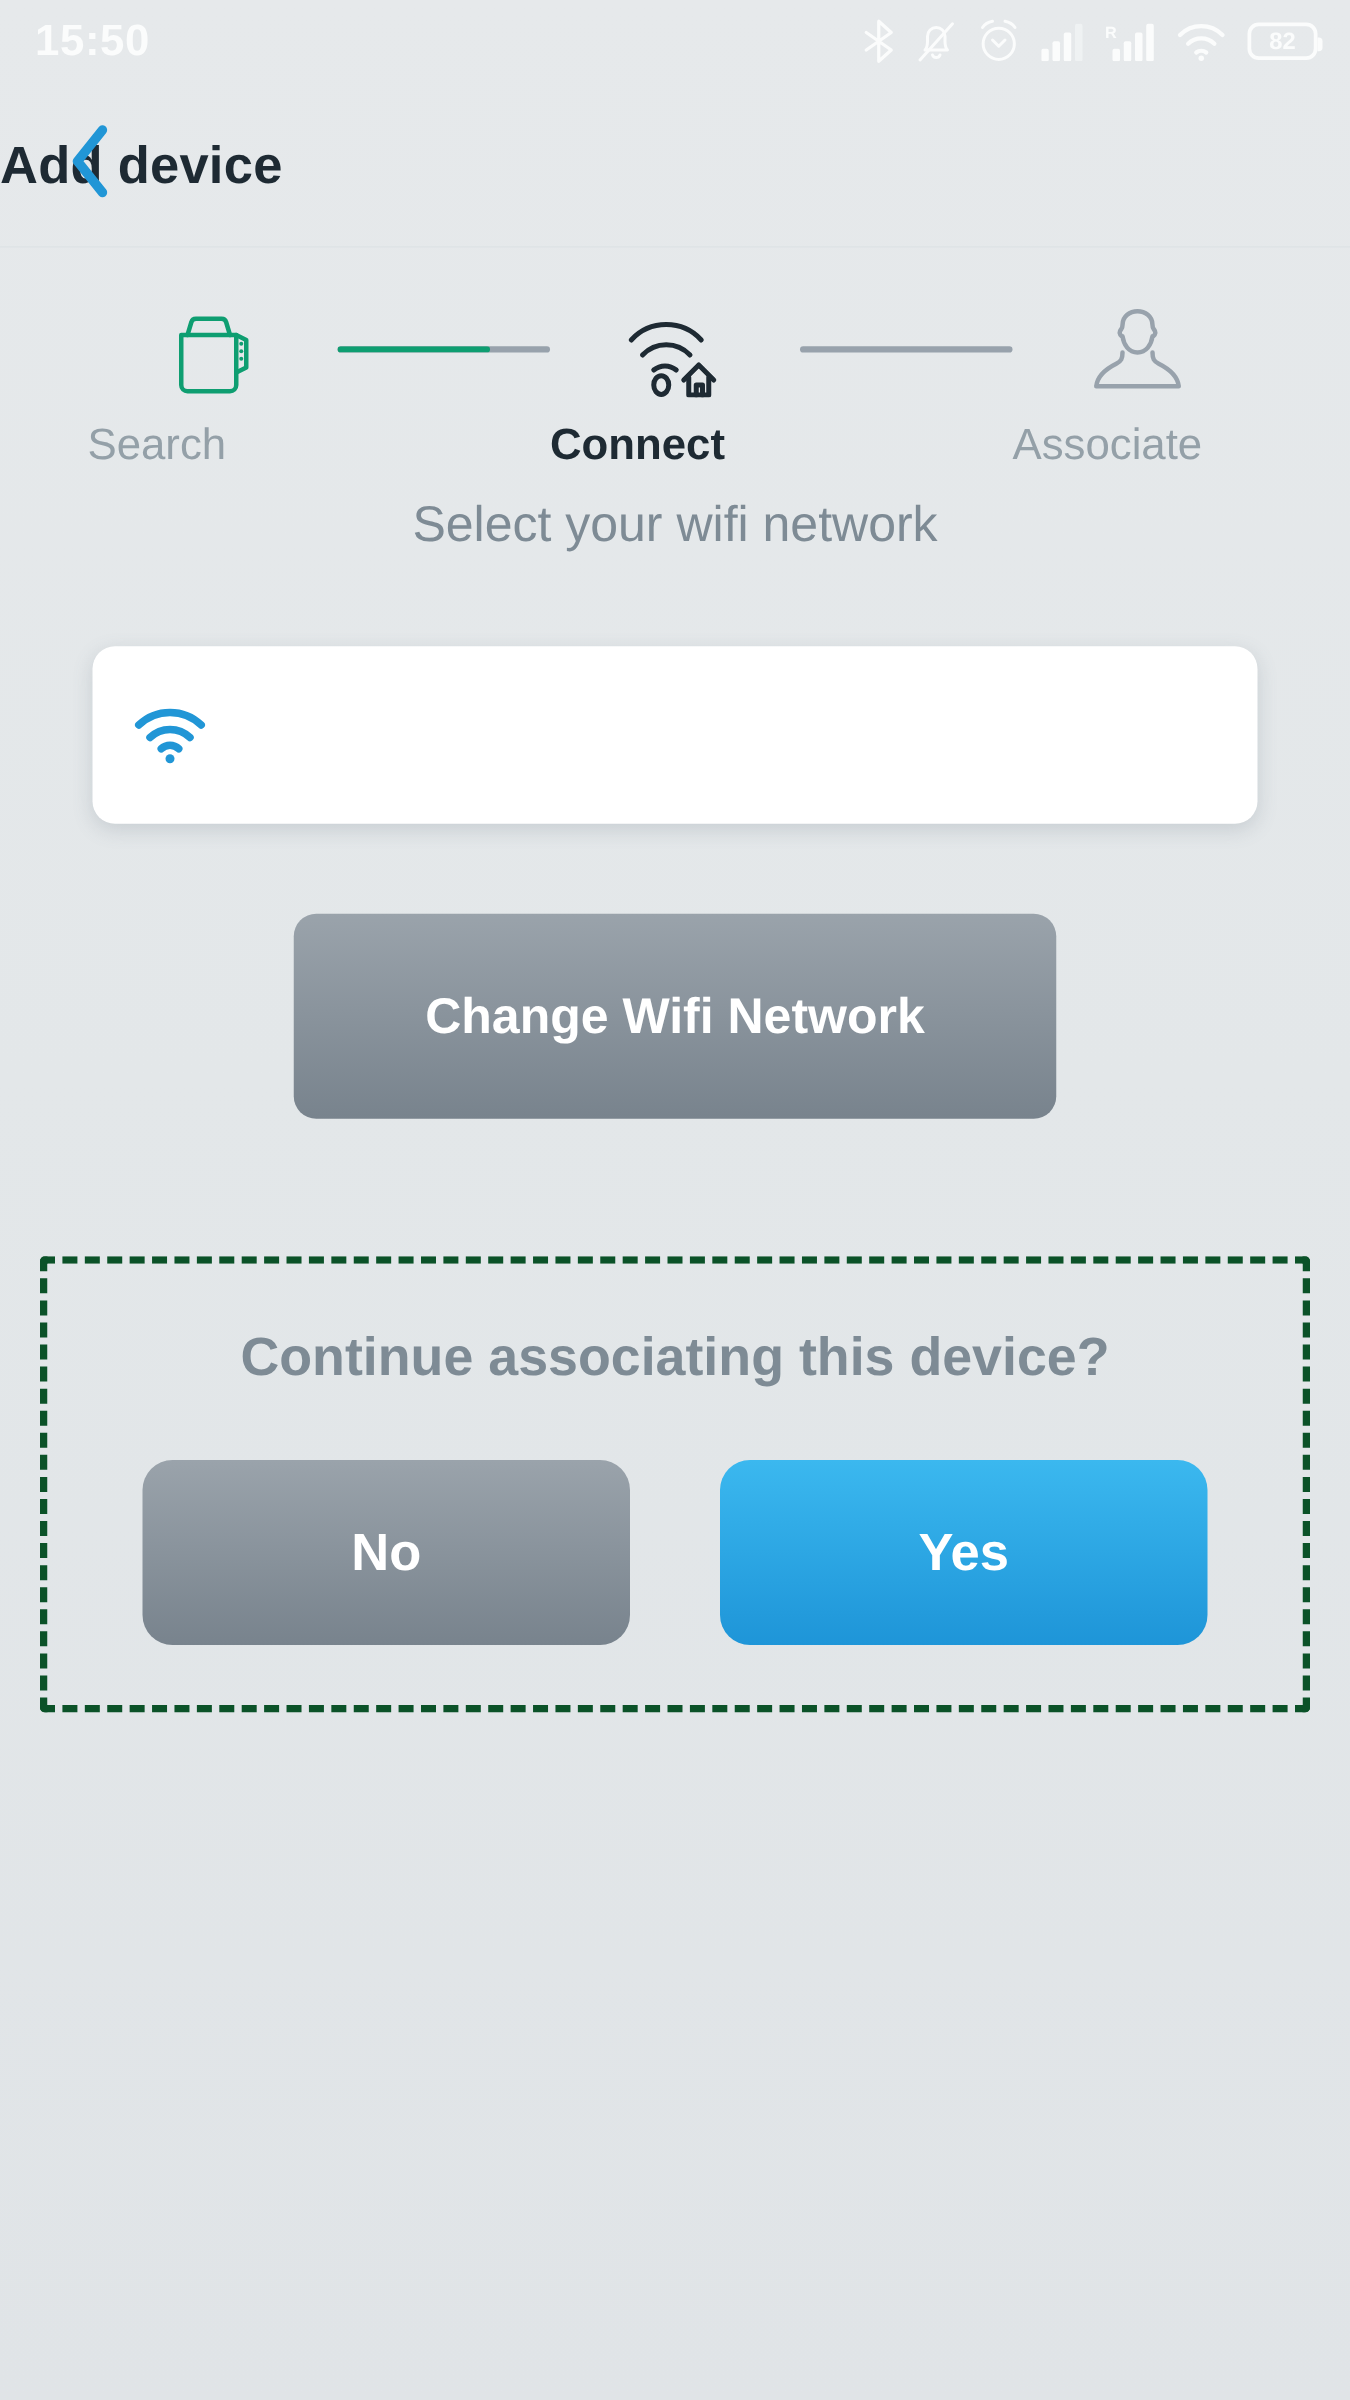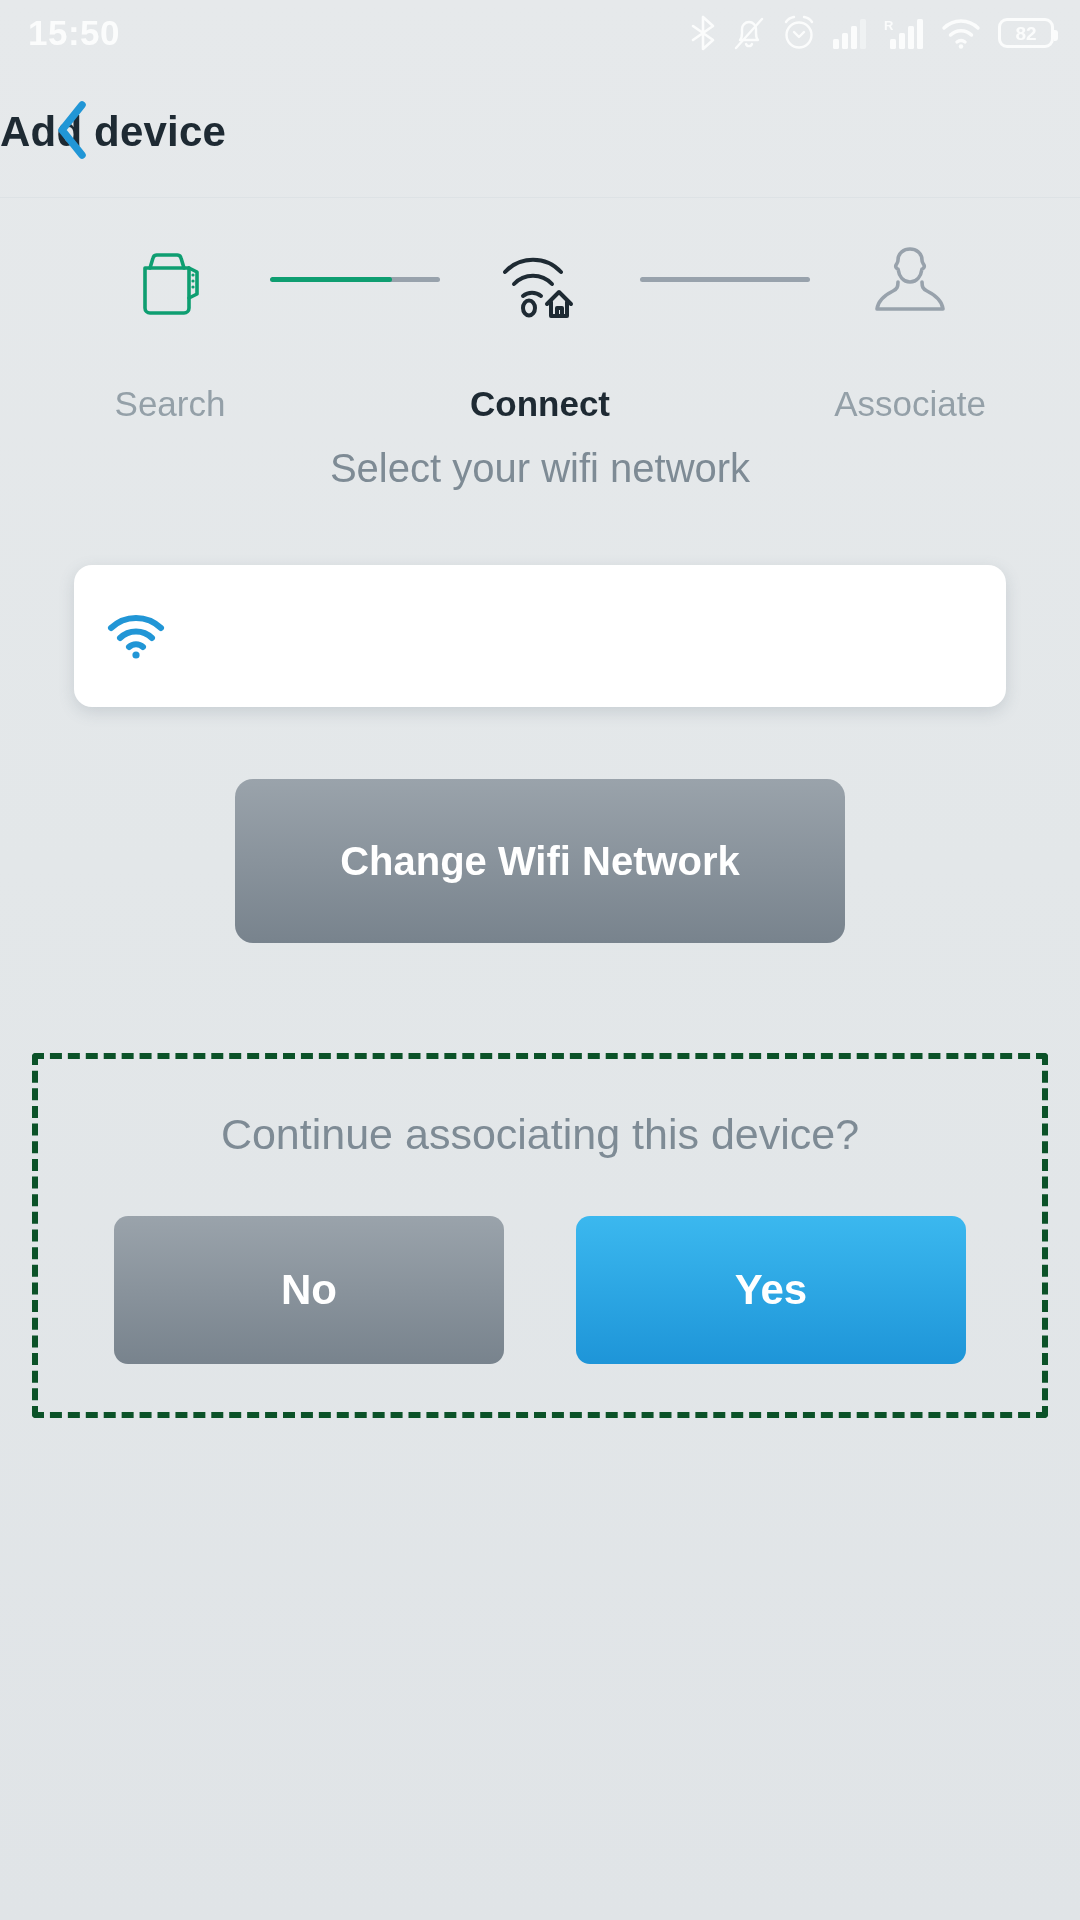--- a/index.html
+++ b/index.html
@@ -57,21 +57,21 @@
   }
 
   
   .stepper {
     flex:0 0 auto;
     padding:42px 0 0 0;
     display:flex; align-items:flex-start; justify-content:center;
   }
   .step {
     width:200px;
-    display:flex; flex-direction:column; align-items:center;gap:48px;
+    display:flex; flex-direction:column; 
   }
   .step-icon { height:78px; display:flex; align-items:flex-end; justify-content:center; }
   .step-label {
     margin-top:18px;
     font-size:35px; color:#94a0a8; font-weight:400;
   }
   .step.active .step-label { color:#1e2a33; font-weight:700; }
   .connector {
     width:170px; height:78px;
     display:flex; align-items:center;
@@ -121,31 +121,31 @@
 
   
   .confirm-box {
     margin:110px 32px 0 32px;
     border:6px dashed #0b5228;
     border-radius:4px;
     padding:46px 40px 48px 40px;
   }
   .confirm-text {
     text-align:center;
-    font-size:43px; line-height:1.38; color:#7e8b95; font-weight:400;
+    font-size:43px; line-height:1.38; color:#7e8b95; font-weight:700;
     padding:0 60px;
   }
   .confirm-actions {
     margin-top:52px;
     display:flex; justify-content:space-between; gap:72px;
     padding:0 36px;
   }
   .btn {
     flex:1 1 0; height:148px;
-    border-radius:14px; border:none; cursor:pointer;
+    border-radius:24px; border:none; cursor:pointer;
     color:#ffffff; font-size:42px; font-weight:700;
     display:flex; align-items:center; justify-content:center;
     font-family:"Liberation Sans", sans-serif;
   }
   .btn-no  { background:linear-gradient(180deg,#9aa3ab 0%,#78838d 100%); }
   .btn-yes { background:linear-gradient(180deg,#3bb8ef 0%,#1e95d8 100%); }
 </style>
 </head>
 <body>
 

